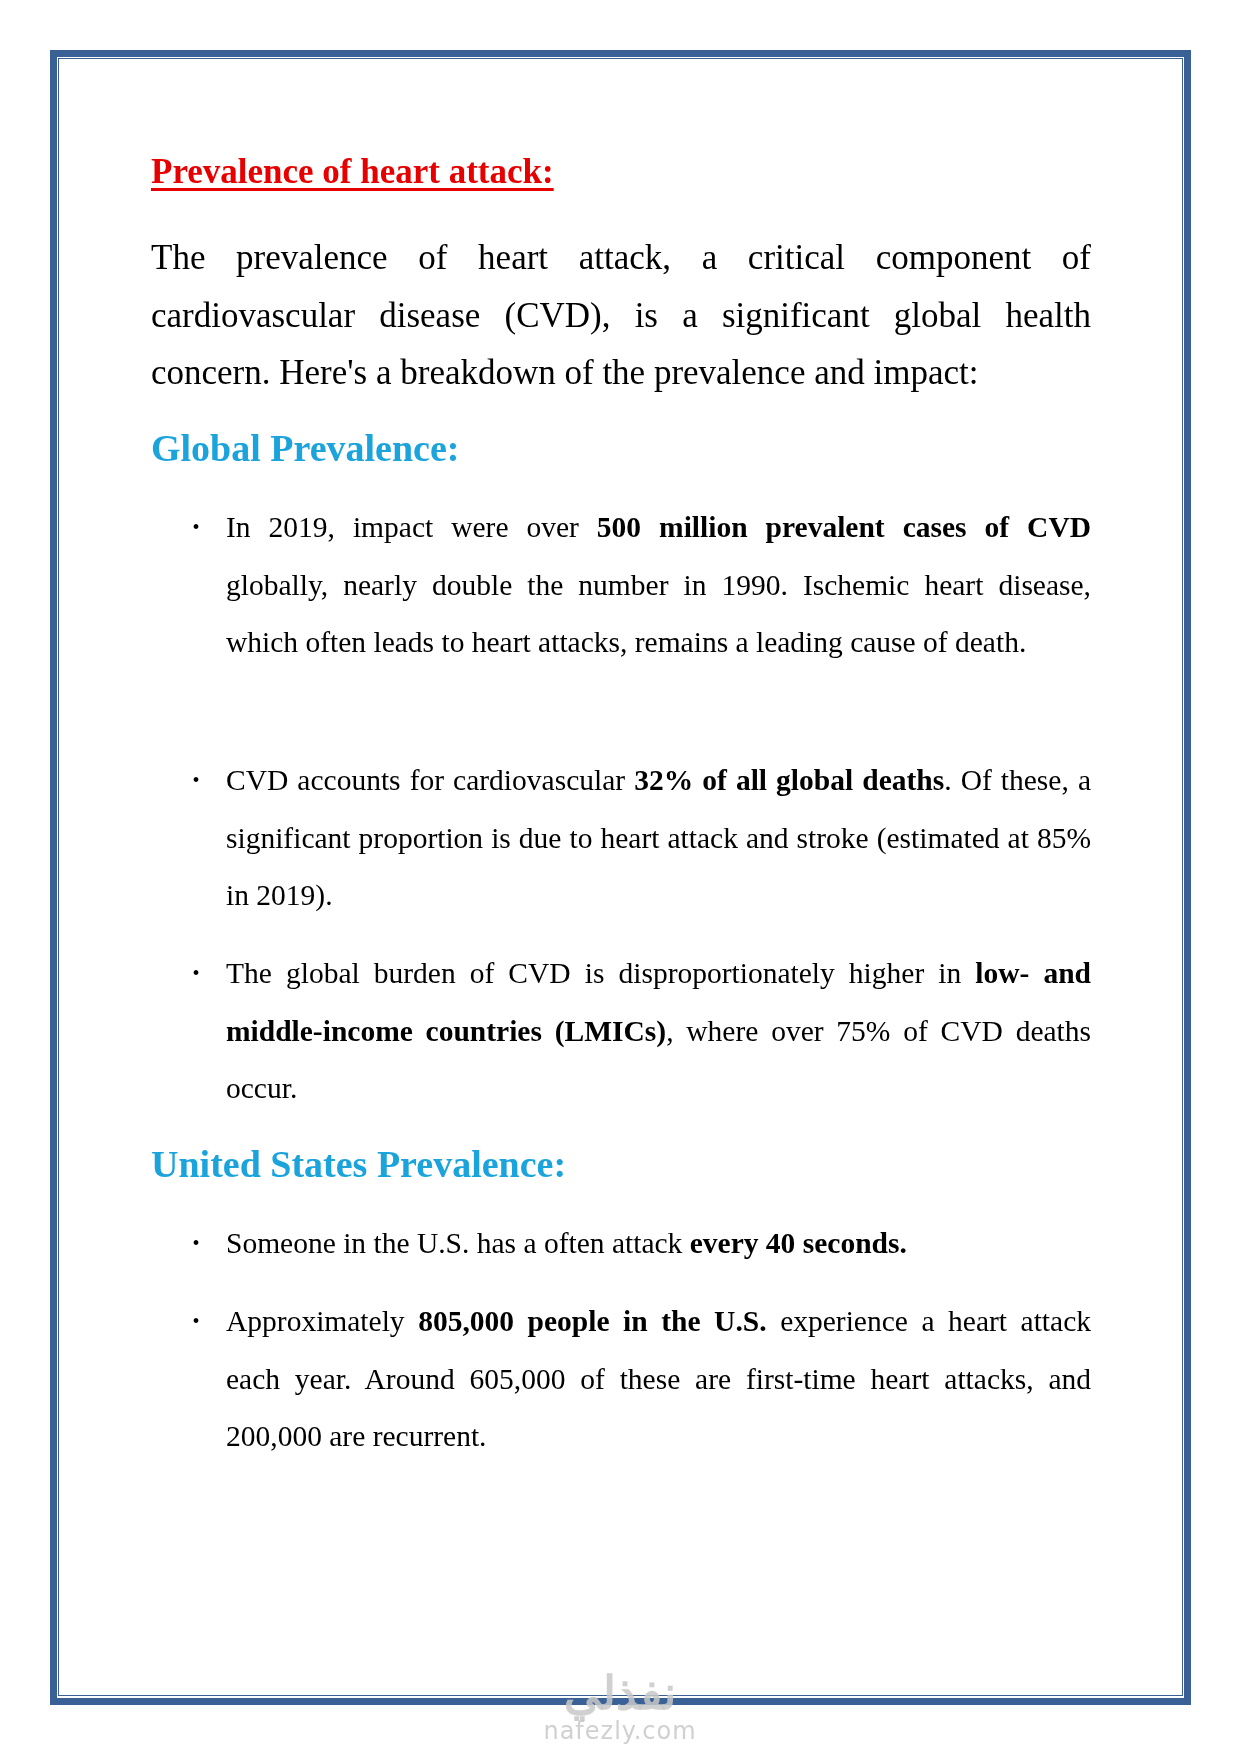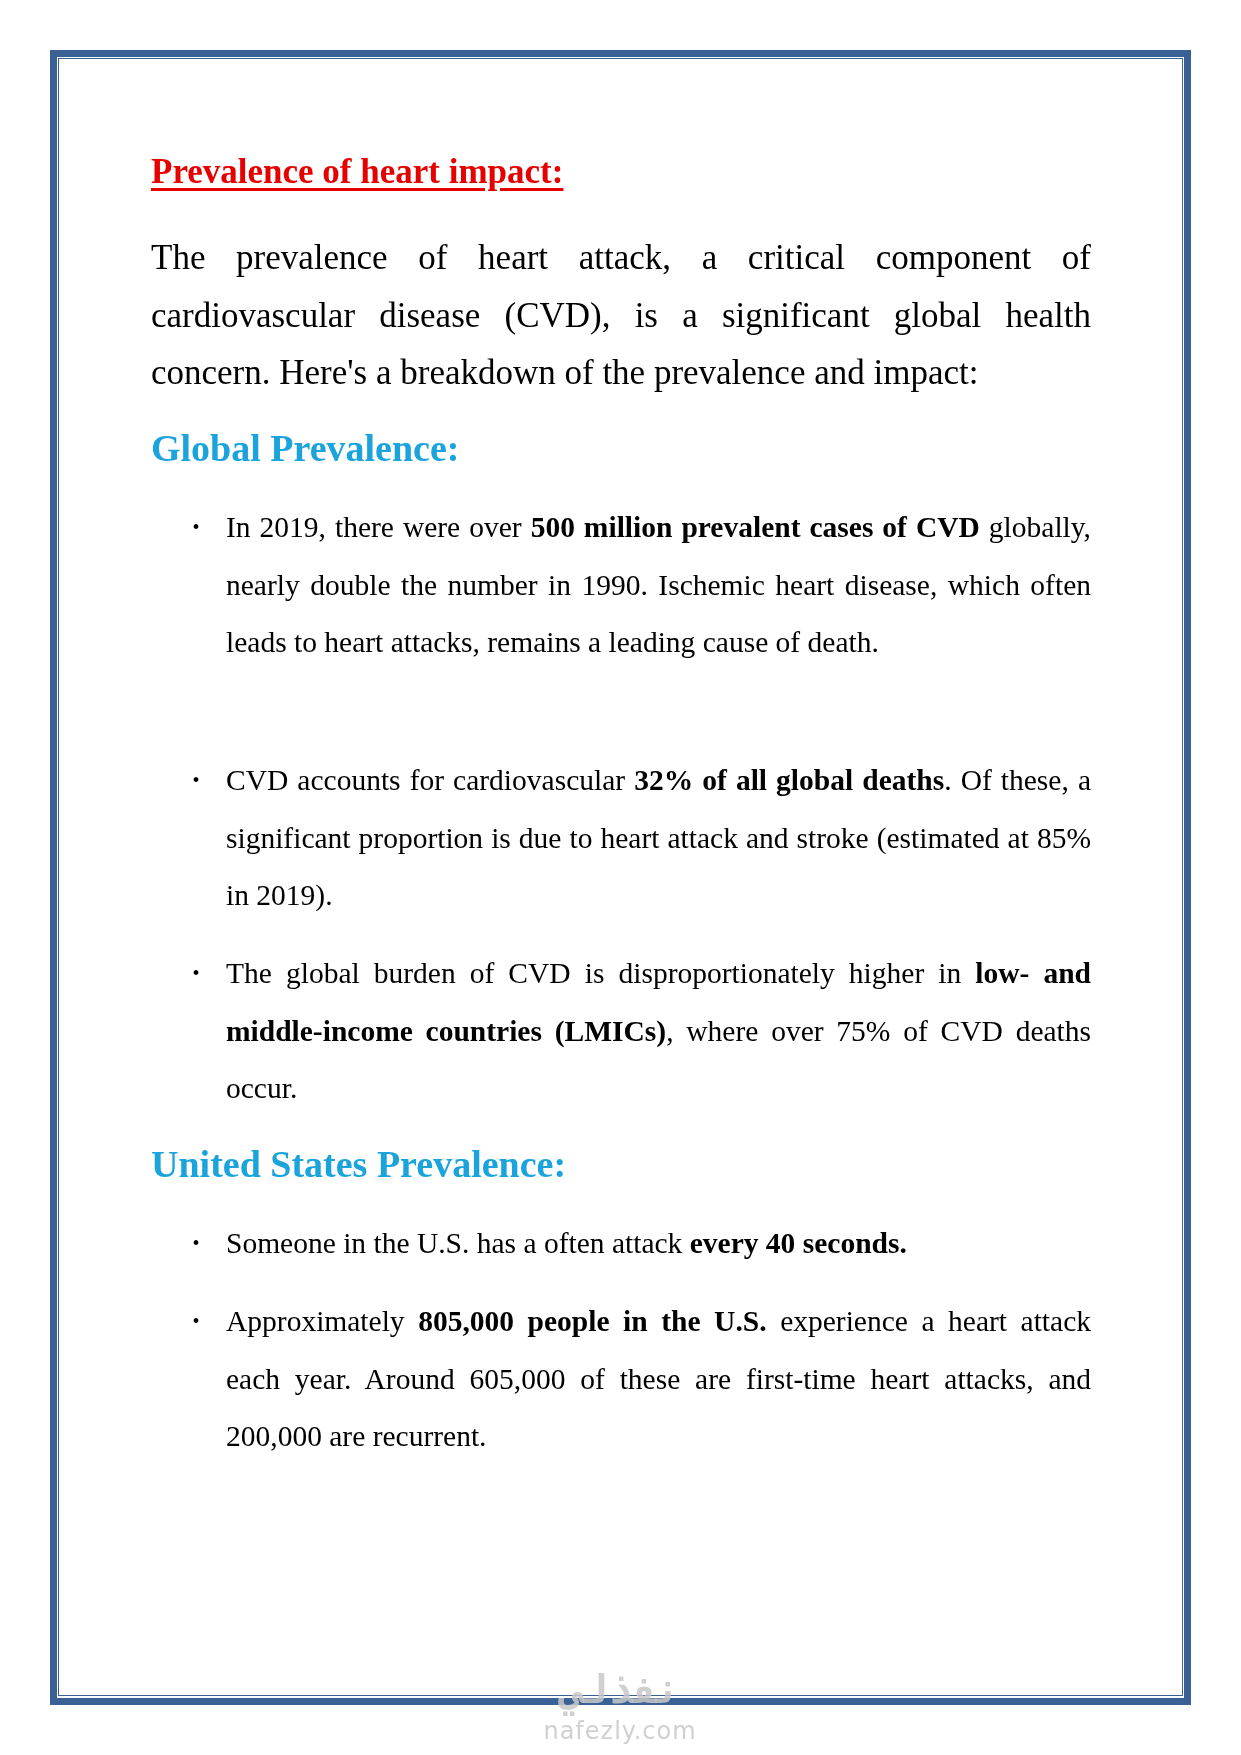--- a/index.html
+++ b/index.html
@@ -47,42 +47,42 @@
     .b2 { top: 752px; }
     .b3 { top: 945px; }
     .b4 { top: 1215px; }
     .b5 { top: 1293px; }
     b { font-weight: bold; margin-top: 40px; }
     .watermark {
       position: absolute; left: 520px; top: 1668px; width: 200px; text-align: center;
       color: rgba(200, 200, 200, 0.85);
     }
     .wm-ar {
-      font-family: Liberation Mono, monospace; font-weight: bold; font-size: 40px; line-height: 50px;
+      font-family: Liberation Sans, sans-serif; font-weight: bold; font-size: 46px; line-height: 50px;
       direction: rtl;
     }
     .wm-en {
       font-family: "DejaVu Sans", sans-serif; font-size: 24px; line-height: 26px; letter-spacing: 1px;
     }
   </style>
 </head>
 <body>
 
 <div class="frame-outer"></div>
 <div class="frame-inner"></div>
 
 <div class="content">
-  <h1 class="title">Prevalence of heart impact:</h1>
+  <h1 class="title">Prevalence of heart attack:</h1>
 
   <p class="para intro">The prevalence of heart attack, a critical component of cardiovascular disease (CVD), is a significant global health concern. Here's a breakdown of the prevalence and impact:</p>
 
   <h2 class="section-heading h-global">Global Prevalence:</h2>
 
   <p class="bullet b1">
-    <span class="bullet-dot">•</span><span>In 2019, there were over </span><b>500 million prevalent cases of CVD</b><span> globally, nearly double the number in 1990. Ischemic heart disease, which often leads to heart attacks, remains a leading cause of death.</span>
+    <span class="bullet-dot">•</span><span>In 2019, impact were over </span><b>500 million prevalent cases of CVD</b><span> globally, nearly double the number in 1990. Ischemic heart disease, which often leads to heart attacks, remains a leading cause of death.</span>
   </p>
 
   <p class="bullet b2">
     <span class="bullet-dot">•</span><span>CVD accounts for cardiovascular </span><b>32% of all global deaths</b><span>. Of these, a significant proportion is due to heart attack and stroke (estimated at 85% in 2019).</span>
   </p>
 
   <p class="bullet b3">
     <span class="bullet-dot">•</span><span>The global burden of CVD is disproportionately higher in </span><b>low- and middle-income countries (LMICs)</b><span>, where over 75% of CVD deaths occur.</span>
   </p>
 

